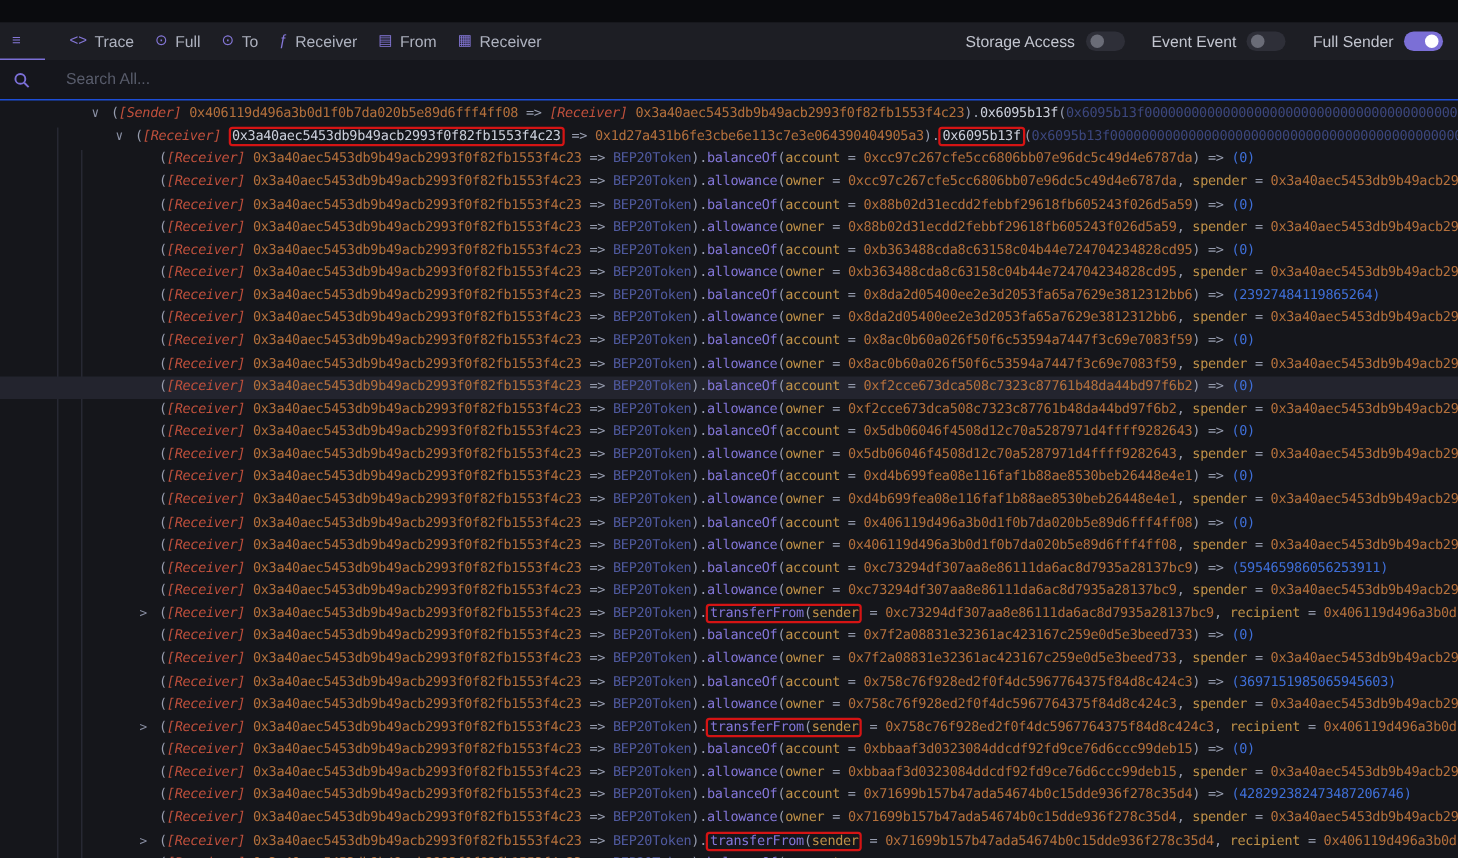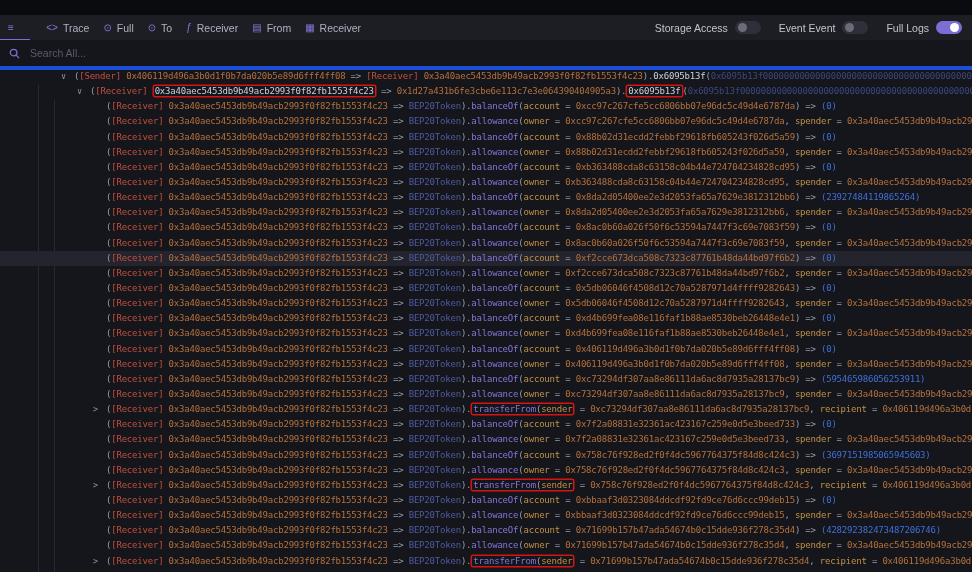--- a/index.html
+++ b/index.html
@@ -18,41 +18,41 @@
   #active-underline{position:absolute;left:0;bottom:-1px;height:2px;width:30px;background:#7b6fd6;}
   #toggles{margin-left:auto;display:flex;align-items:center;gap:18px;padding-right:10px;}
   .togglewrap{display:flex;align-items:flex-end;gap:7px;}
   .toggle-label{color:#c2c5cf;font-size:10.5px;}
   .toggle{width:26px;height:13px;border-radius:7px;background:#2e2f38;position:relative;cursor:pointer;}
   .toggle .knob{position:absolute;top:2px;left:3px;width:9px;height:9px;border-radius:50%;background:#6a6c77;}
   .toggle.on{background:#7b6fd6;}
   .toggle.on .knob{left:auto;right:3px;background:#ffffff;}
   
   #searchrow{position:absolute;left:0;top:40px;width:100%;height:26px;background:#15161c;
-             border-bottom:4px solid #1d4ed8;display:flex;align-items:center;}
+             border-bottom:1px solid #1d4ed8;display:flex;align-items:center;gap:14px;}
   #search-icon{margin-left:9px;width:11px;height:11px;flex:0 0 auto;}
   #search-input{background:transparent;border:none;outline:none;color:#aeb2bf;font-size:10.5px;
                 margin-left:8px;width:400px;font-family:"Liberation Sans",sans-serif;}
   #search-input::placeholder{color:#585c6b;}
   
   #trace{position:absolute;left:0;top:66px;right:0;bottom:0;overflow:hidden;padding-top:3px;
          font-family:"DejaVu Sans Mono",monospace;font-size:9px;letter-spacing:-0.2px;}
   .guide{position:absolute;width:1px;background:#272833;}
   #guide0{left:38px;top:19px;bottom:0;}
   #guide1{left:54px;top:34px;bottom:0;}
   .trow{position:relative;height:15.15px;line-height:15.15px;white-space:nowrap;overflow:hidden;}
   .trow.hl{background:#23242e;}
   .gutter{position:absolute;left:0;top:0;width:34px;height:100%;}
   .badge{position:absolute;right:0;top:3px;padding:0 5px;height:11px;line-height:11px;
          border:1px solid #44396a;border-radius:3px;background:#701a75;color:#a093e4;
          font-size:8.5px;letter-spacing:0;white-space:nowrap;margin-top:24px;}
   .expander{position:absolute;top:0;color:#8a90a4;font-size:8.5px;cursor:pointer;}
   .rtext{position:absolute;left:0;right:0;top:0;height:100%;}
   
-  .c-p{color:#979daf;} .c-l{color:#c0503c;} .c-a{color:#b4703c;} .c-t{color:#505aa0;}
+  .c-p{color:#979daf;} .c-l{color:#c0503c;font-style:italic;} .c-a{color:#b4703c;} .c-t{color:#505aa0;}
   .c-f{color:#8376d8;} .c-n{color:#bf9148;} .c-v{color:#3f6fd8;} .c-d{color:#3c477e;}
   .c-s{color:#ccd0dc;}
   .redbox{box-shadow:0 0 0 1.5px #d51414;border-radius:1px;padding:0 1px;margin:0 1px;}
 </style>
 </head>
 <body>
 
 <div id="app">
   <div id="topstrip"></div>
 
@@ -93,21 +93,21 @@
             <div class="knob"></div>
           </div>
         </div>
         <div class="togglewrap">
           <span class="toggle-label">Event Event</span>
           <div class="toggle">
             <div class="knob"></div>
           </div>
         </div>
         <div class="togglewrap">
-          <span class="toggle-label">Full Logs</span>
+          <span class="toggle-label">Full Sender</span>
           <div class="toggle on">
             <div class="knob"></div>
           </div>
         </div>
       </div>
     <div id="active-underline"></div>
   </div>
 
   <div id="searchrow">
     <svg id="search-icon" viewBox="0 0 12 12">

